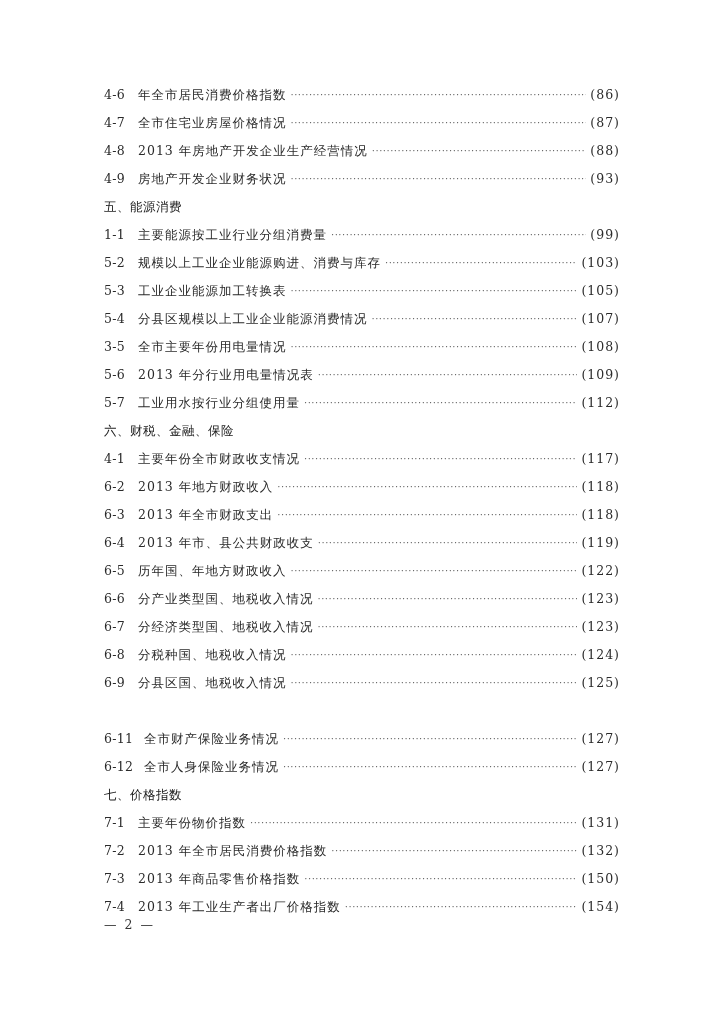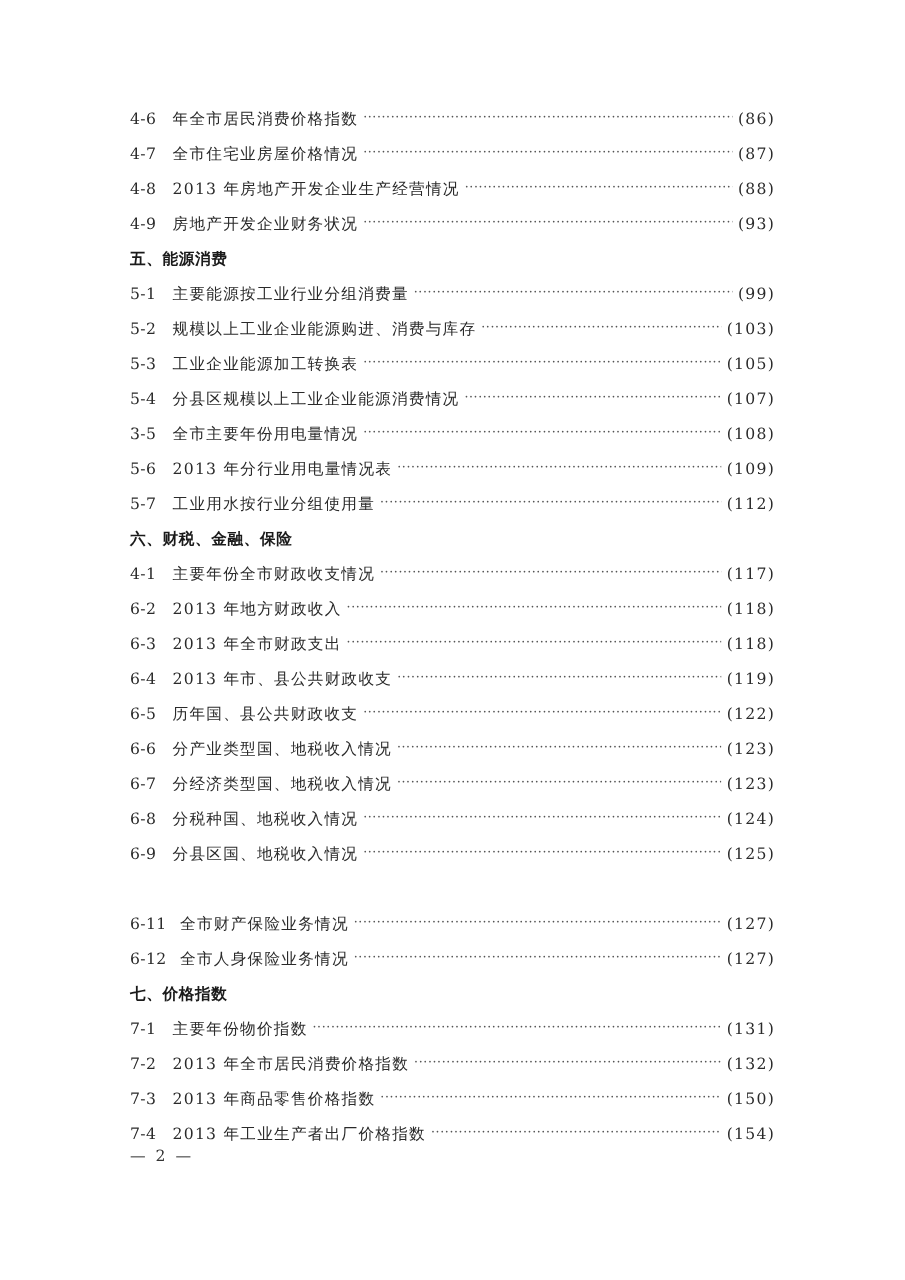--- a/index.html
+++ b/index.html
@@ -6,21 +6,21 @@
   body { width: 724px; height: 1024px; position: relative; overflow: hidden;
          font-family: "DejaVu Serif", "Liberation Serif", serif; color: #2a2a2a; }
   .page { position: absolute; left: 0; top: 0; width: 724px; height: 1024px; }
   .row { position: absolute; left: 104px; width: 516px; height: 20px;
          display: flex; align-items: center; font-size: 12.5px; line-height: 20px; white-space: nowrap; }
   .num { flex: 0 0 auto; letter-spacing: 0.3px; }
   .title { flex: 0 0 auto; letter-spacing: 1px; }
   .leader { flex: 1 1 auto; overflow: hidden; margin: 0 4px; color: #555; letter-spacing: 0.5px; font-size: 10px; }
   .leader::before { content: "································································································································································"; }
   .page-no { flex: 0 0 auto; letter-spacing: 1px; }
-  .section { position: absolute; left: 104px; font-size: 12.5px; font-weight: bold; color: #1a1a1a; line-height: 20px; letter-spacing: 0.5px;
+  .section { position: absolute; left: 104px; font-size: 12.5px; font-weight: normal; color: #1a1a1a; line-height: 20px; letter-spacing: 0.5px;
              font-family: "DejaVu Sans", "Liberation Sans", sans-serif; }
   .footer { position: absolute; left: 104px; top: 912px; font-size: 12.5px; color: #333; letter-spacing: 2px; }
 </style>
 </head>
 <body>
 
 <div class="page">
 
   <div class="row" style="top:85px">
     <span class="num" style="width:34px">4-6</span>
@@ -42,21 +42,21 @@
   </div>
   <div class="row" style="top:169px">
     <span class="num" style="width:34px">4-9</span>
     <span class="title">房地产开发企业财务状况</span>
     <span class="leader"></span>
     <span class="page-no">(93)</span>
   </div>
 
   <div class="section" style="top:197px">五、能源消费</div>
   <div class="row" style="top:225px">
-    <span class="num" style="width:34px">5-1</span>
+    <span class="num" style="width:34px">1-1</span>
     <span class="title">主要能源按工业行业分组消费量</span>
     <span class="leader"></span>
     <span class="page-no">(99)</span>
   </div>
   <div class="row" style="top:253px">
     <span class="num" style="width:34px">5-2</span>
     <span class="title">规模以上工业企业能源购进、消费与库存</span>
     <span class="leader"></span>
     <span class="page-no">(103)</span>
   </div>
@@ -111,21 +111,21 @@
     <span class="page-no">(118)</span>
   </div>
   <div class="row" style="top:533px">
     <span class="num" style="width:34px">6-4</span>
     <span class="title">2013 年市、县公共财政收支</span>
     <span class="leader"></span>
     <span class="page-no">(119)</span>
   </div>
   <div class="row" style="top:561px">
     <span class="num" style="width:34px">6-5</span>
-    <span class="title">历年国、县公共财政收支</span>
+    <span class="title">历年国、年地方财政收入</span>
     <span class="leader"></span>
     <span class="page-no">(122)</span>
   </div>
   <div class="row" style="top:589px">
     <span class="num" style="width:34px">6-6</span>
     <span class="title">分产业类型国、地税收入情况</span>
     <span class="leader"></span>
     <span class="page-no">(123)</span>
   </div>
   <div class="row" style="top:617px">

